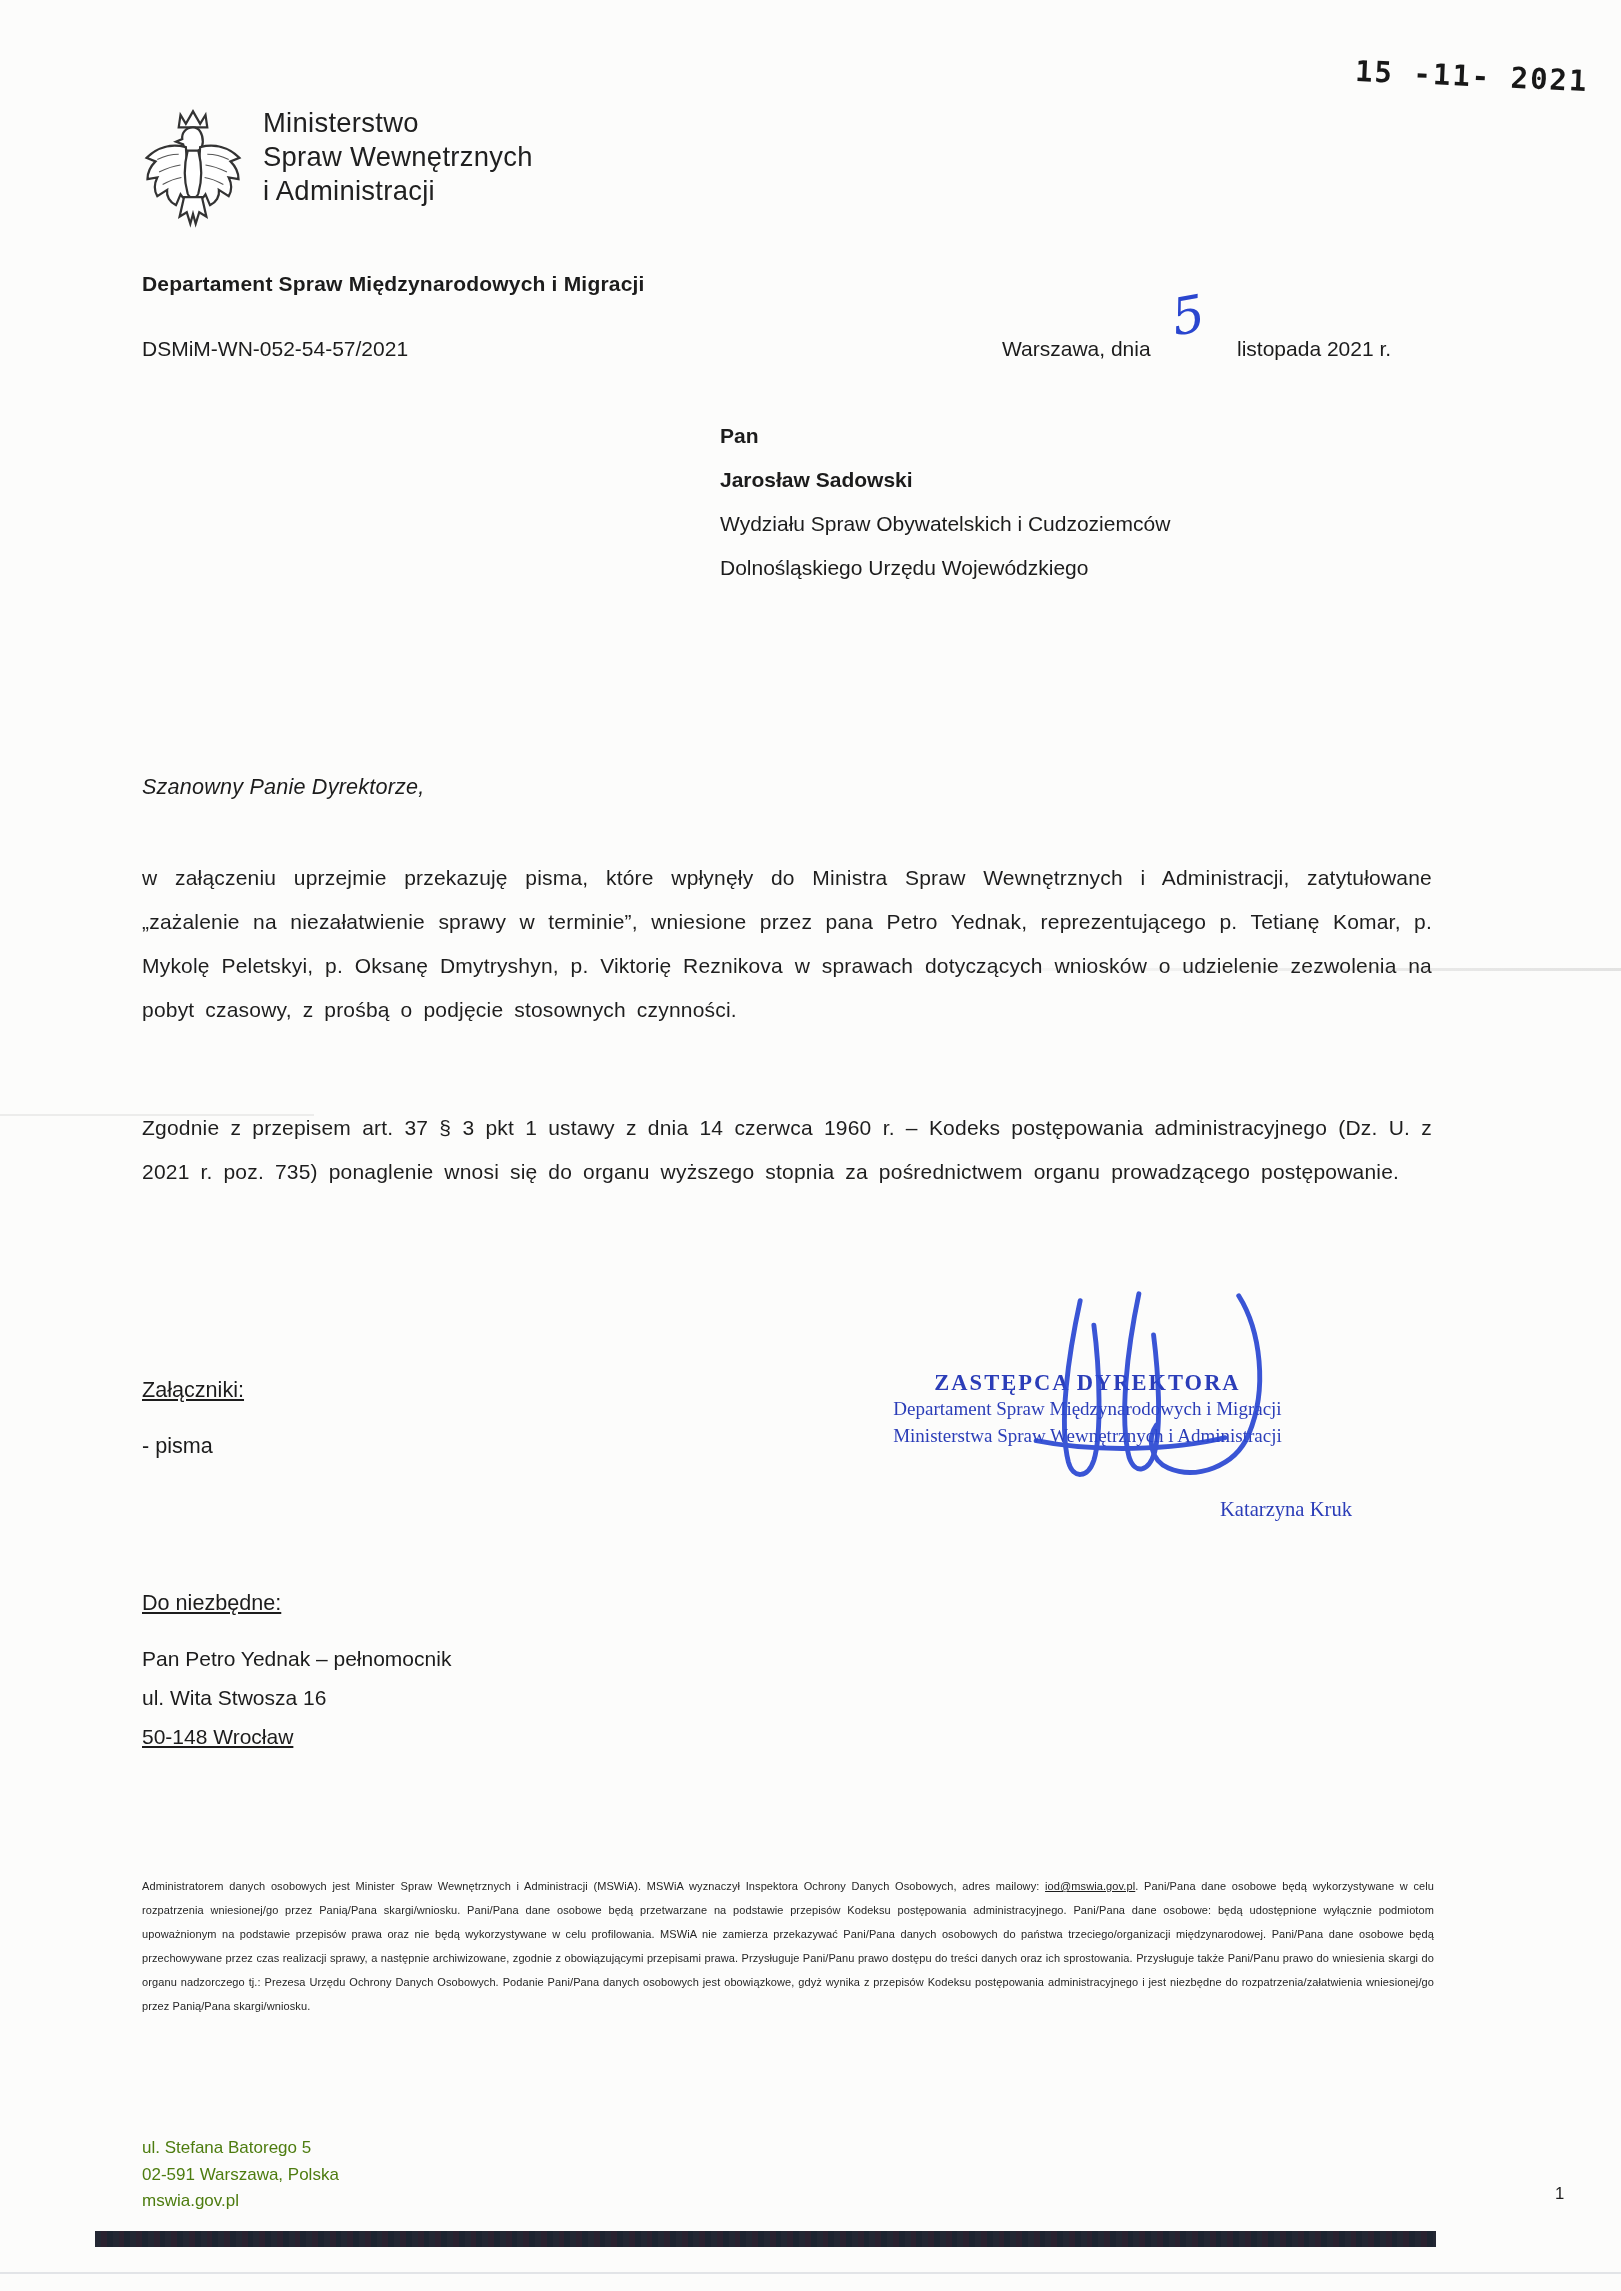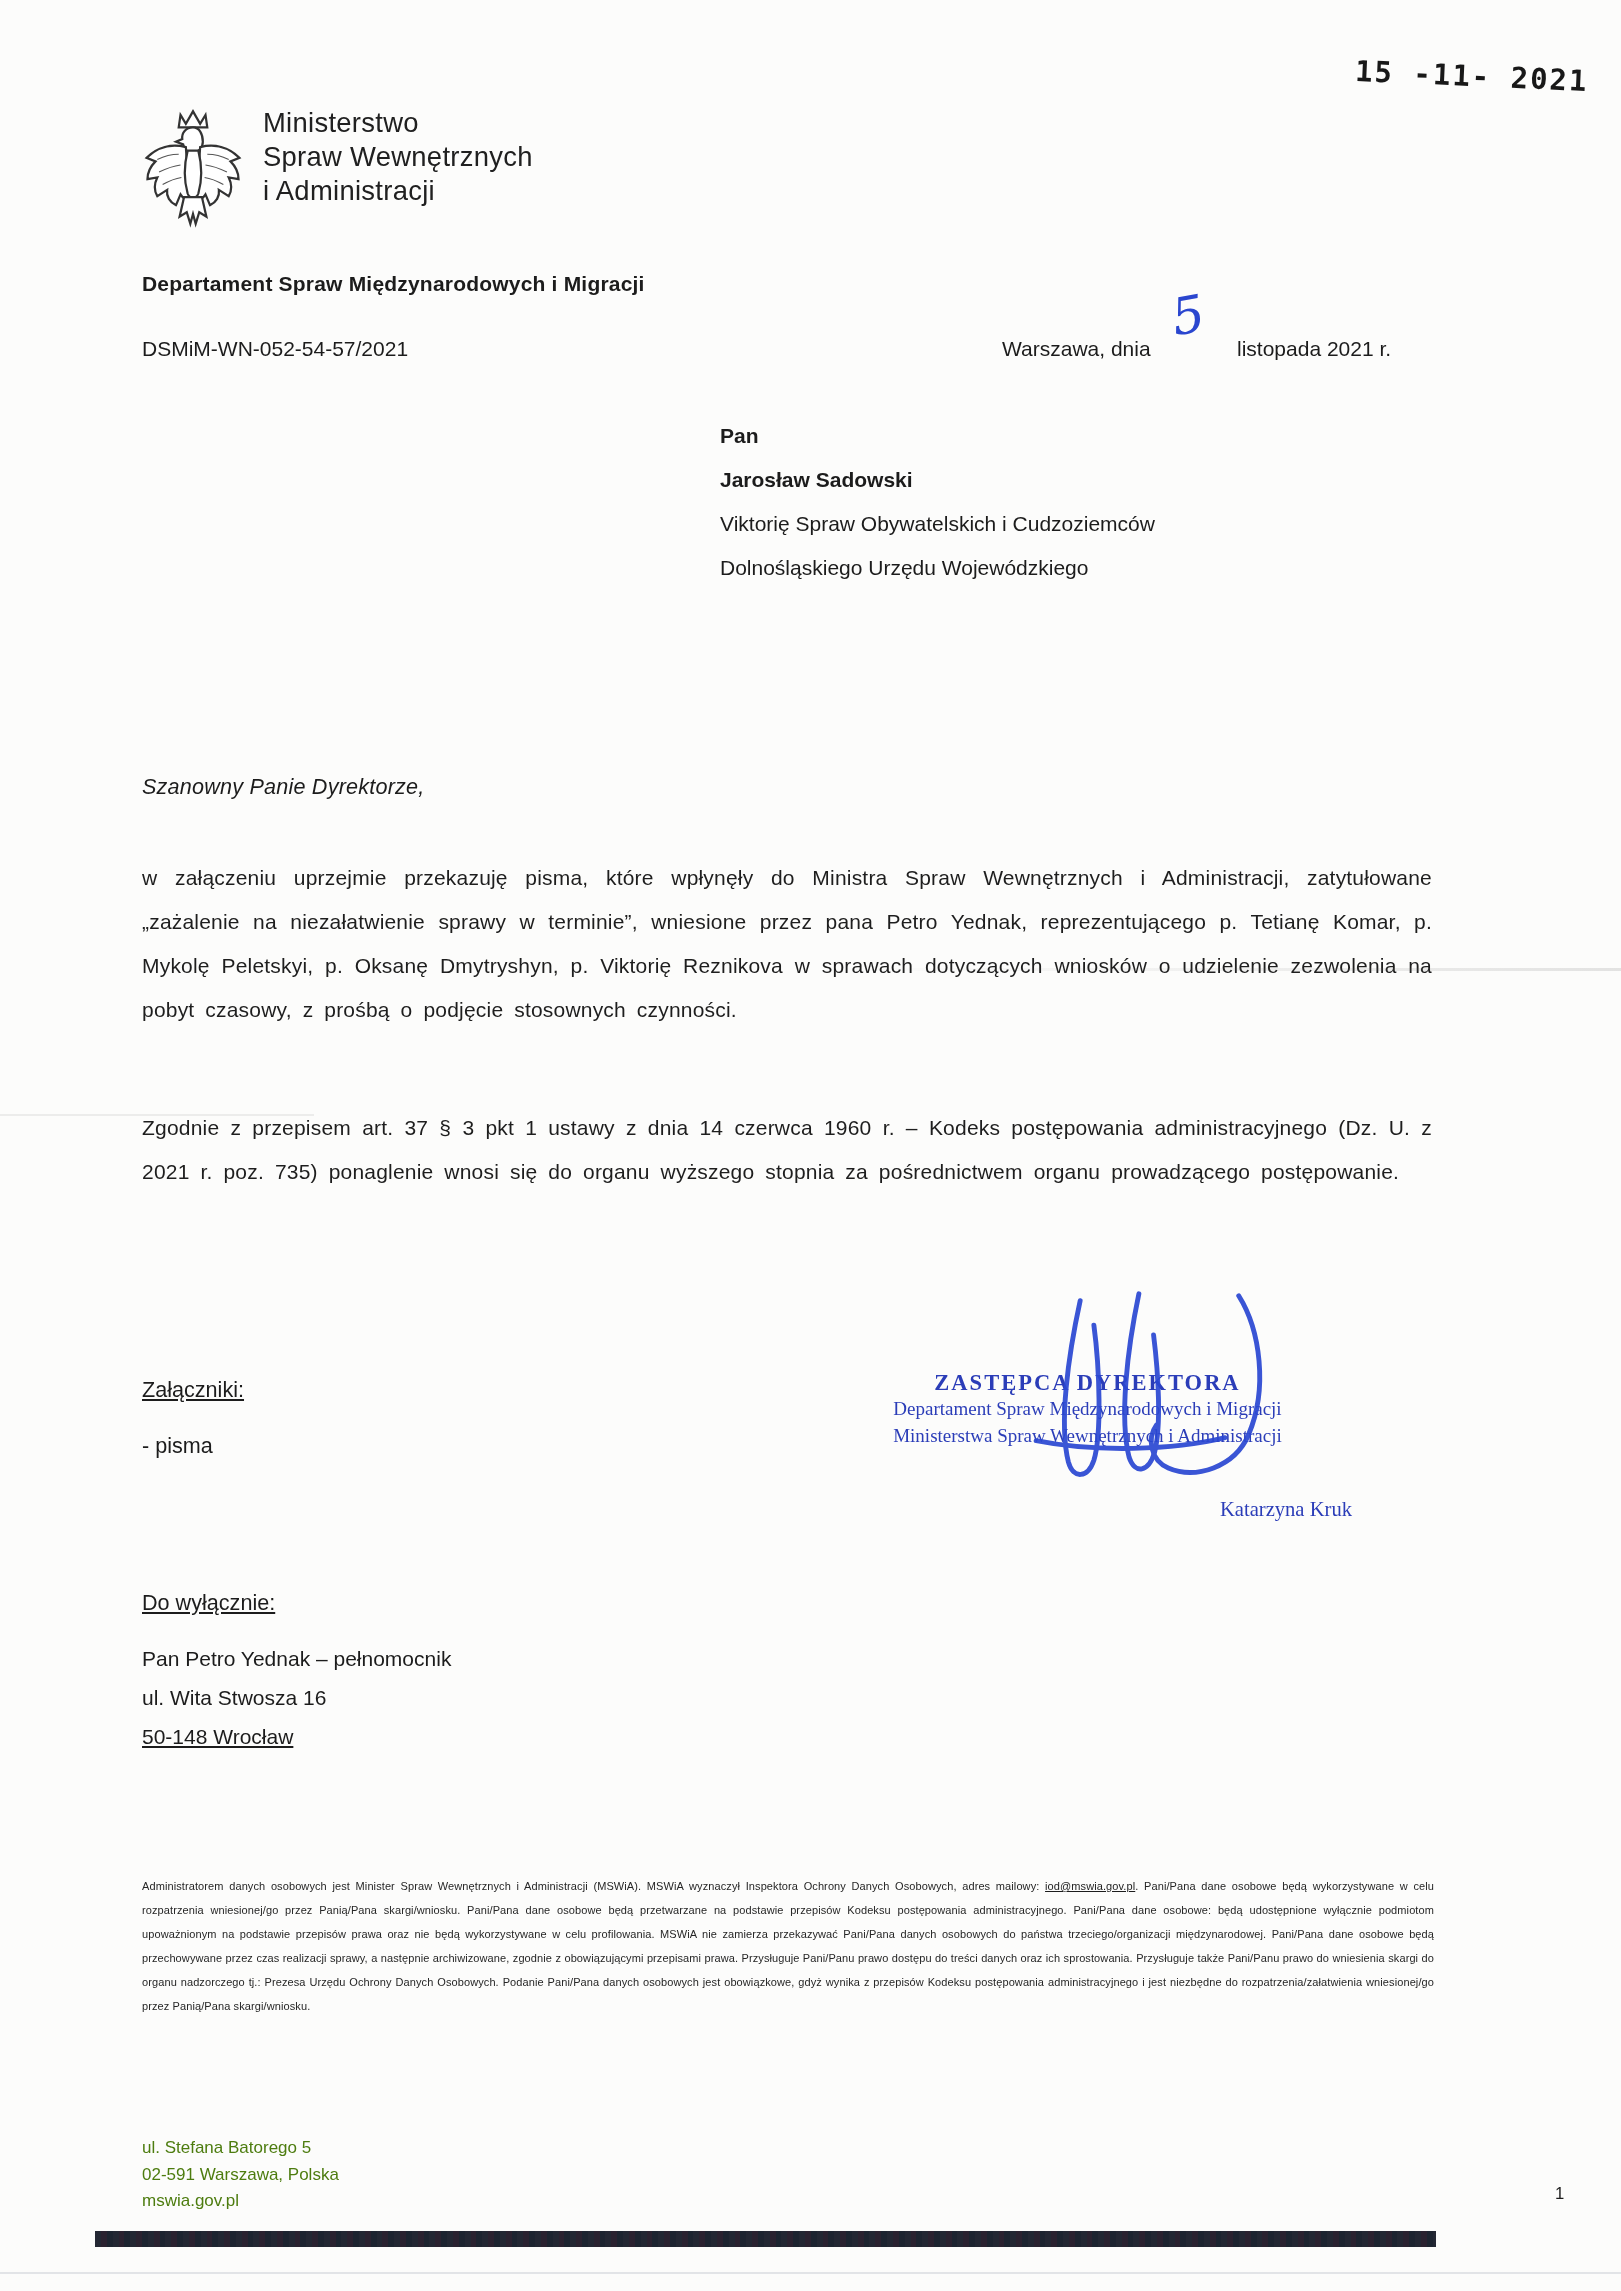--- a/index.html
+++ b/index.html
@@ -104,21 +104,21 @@
   <div class="abs department">Departament Spraw Międzynarodowych i Migracji</div>
 
   <div class="abs reference">DSMiM-WN-052-54-57/2021</div>
   <div class="abs place-prefix">Warszawa, dnia</div>
   <div class="abs hand-day">5</div>
   <div class="abs place-suffix">listopada 2021 r.</div>
 
   <div class="abs recipient">
     <div class="b">Pan</div>
     <div class="b">Jarosław Sadowski</div>
-    <div>Viktorię Spraw Obywatelskich i Cudzoziemców</div>
+    <div>Wydziału Spraw Obywatelskich i Cudzoziemców</div>
     <div>Dolnośląskiego Urzędu Wojewódzkiego</div>
   </div>
 
   <div class="abs salutation">Szanowny Panie Dyrektorze,</div>
   <div class="abs para para1">w załączeniu uprzejmie przekazuję pisma, które wpłynęły do Ministra Spraw Wewnętrznych i Administracji, zatytułowane „zażalenie na niezałatwienie sprawy w terminie”, wniesione przez pana Petro Yednak, reprezentującego p. Tetianę Komar, p. Mykolę Peletskyi, p. Oksanę Dmytryshyn, p. Viktorię Reznikova w sprawach dotyczących wniosków o udzielenie zezwolenia na pobyt czasowy, z prośbą o podjęcie stosownych czynności.</div>
   <div class="abs para para2">Zgodnie z przepisem art. 37 § 3 pkt 1 ustawy z dnia 14 czerwca 1960 r. – Kodeks postępowania administracyjnego (Dz. U. z 2021 r. poz. 735) ponaglenie wnosi się do organu wyższego stopnia za pośrednictwem organu prowadzącego postępowanie.</div>
 
   <div class="abs h-underline attach-head">Załączniki:</div>
   <div class="abs attach-item">- pisma</div>
 
@@ -132,21 +132,21 @@
     <svg width="304" height="230" viewBox="0 0 310 235">
       <g fill="none" stroke="#2a47d2" stroke-width="5" stroke-linecap="round" opacity="0.92">
         <path d="M100 15 C88 70 78 140 88 180 C93 198 108 196 114 178 C122 152 120 85 114 40"></path>
         <path d="M160 8 C148 65 140 135 150 175 C156 193 170 190 176 170 C183 143 180 90 175 50"></path>
         <path d="M262 10 C284 45 292 105 272 152 C258 185 218 198 190 186 C172 178 168 156 178 142"></path>
         <path d="M55 158 C115 170 195 168 248 155"></path>
       </g>
     </svg>
   </div>
 
-  <div class="abs h-underline cc-head">Do wyłącznie:</div>
+  <div class="abs h-underline cc-head">Do niezbędne:</div>
   <div class="abs cc-lines">
     <div>Pan Petro Yednak – pełnomocnik</div>
     <div>ul. Wita Stwosza 16</div>
     <div class="u">50-148 Wrocław</div>
   </div>
 
   <div class="abs privacy"><span>Administratorem danych osobowych jest Minister Spraw Wewnętrznych i Administracji (MSWiA). MSWiA wyznaczył Inspektora Ochrony Danych Osobowych, adres mailowy: </span><span class="u">iod@mswia.gov.pl</span><span>. Pani/Pana dane osobowe będą wykorzystywane w celu rozpatrzenia wniesionej/go przez Panią/Pana skargi/wniosku. Pani/Pana dane osobowe będą przetwarzane na podstawie przepisów Kodeksu postępowania administracyjnego. Pani/Pana dane osobowe: będą udostępnione wyłącznie podmiotom upoważnionym na podstawie przepisów prawa oraz nie będą wykorzystywane w celu profilowania. MSWiA nie zamierza przekazywać Pani/Pana danych osobowych do państwa trzeciego/organizacji międzynarodowej. Pani/Pana dane osobowe będą przechowywane przez czas realizacji sprawy, a następnie archiwizowane, zgodnie z obowiązującymi przepisami prawa. Przysługuje Pani/Panu prawo dostępu do treści danych oraz ich sprostowania. Przysługuje także Pani/Panu prawo do wniesienia skargi do organu nadzorczego tj.: Prezesa Urzędu Ochrony Danych Osobowych. Podanie Pani/Pana danych osobowych jest obowiązkowe, gdyż wynika z przepisów Kodeksu postępowania administracyjnego i jest niezbędne do rozpatrzenia/załatwienia wniesionej/go przez Panią/Pana skargi/wniosku.</span></div>
 
   <div class="abs footer-addr">
     <div>ul. Stefana Batorego 5</div>

